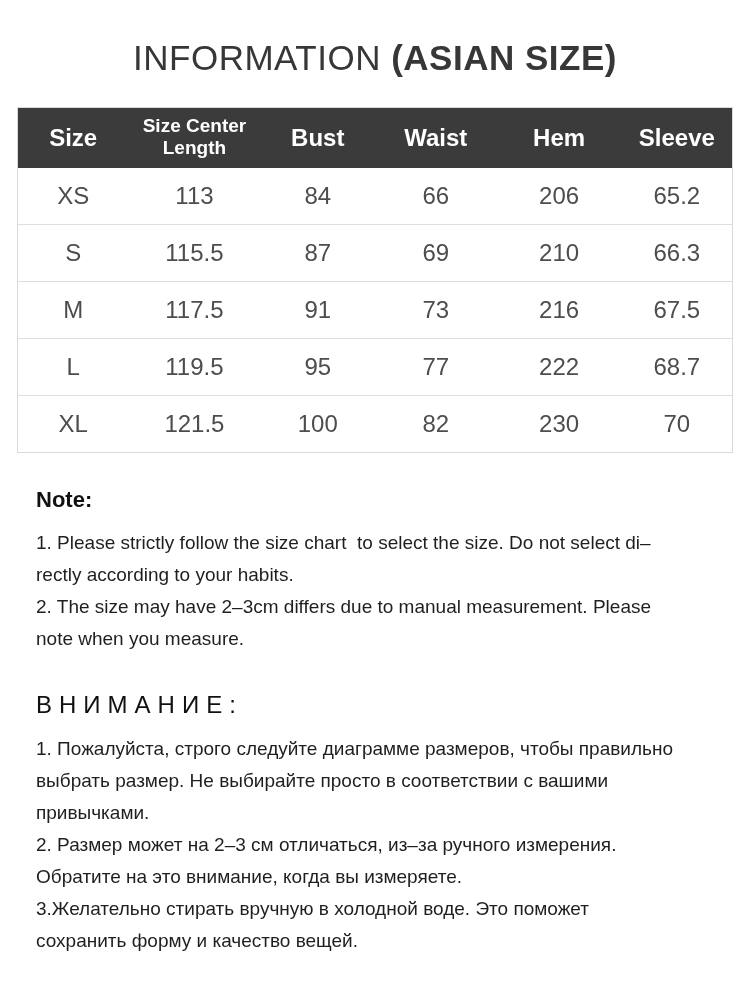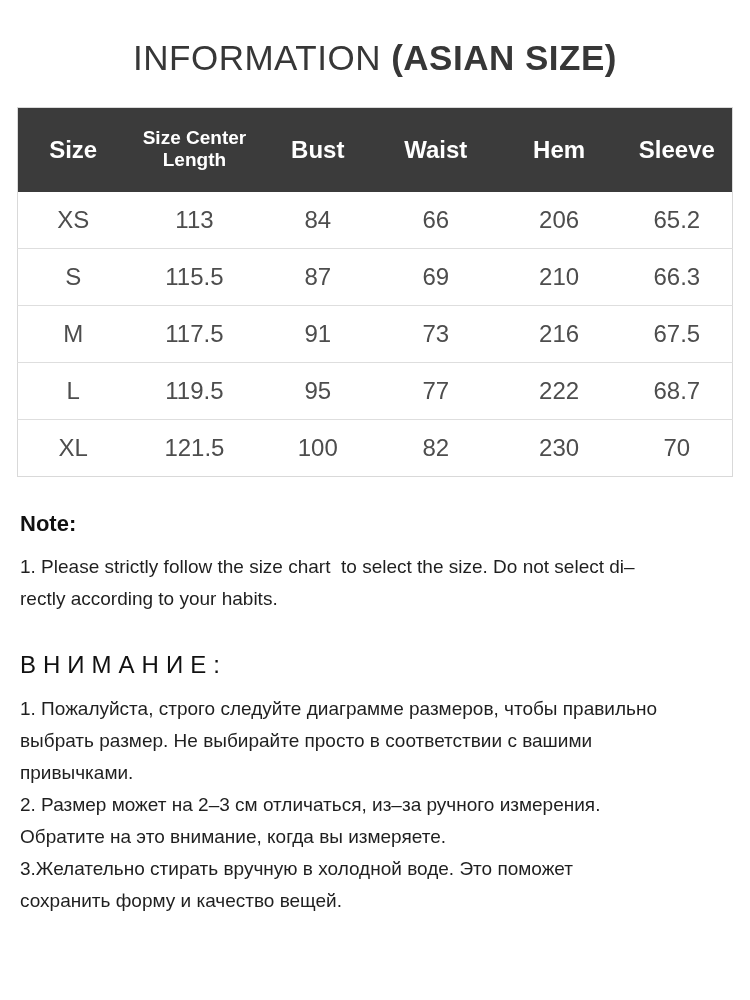--- a/index.html
+++ b/index.html
@@ -40,42 +40,42 @@
     border-collapse: collapse;
     text-align: center;
     font-size: 24px;
     color: var(--table-text);
     border: 1px solid var(--border);
   }
   table.size-chart thead th {
     background: var(--header-bg);
     color: var(--header-text);
     font-weight: 600;
-    height: 84px;
+    height: 60px;
     font-size: 24px;
     vertical-align: middle;
     border: none;
   }
   table.size-chart thead th .wrap-label {
     display: inline-block;
     max-width: 125px;
     font-size: 19px;
     line-height: 1.15;
     font-weight: 600;
   }
   table.size-chart tbody td {
     height: 57px;
     border-bottom: 1px solid #dedede;
     font-weight: 400;
     vertical-align: middle;
   }
   table.size-chart tbody tr:last-child td { border-bottom: none; }
 
   
-  .notes { margin: 34px 22px 0 20px; }
+  .notes { margin: 34px 22px 0 36px; }
   .note-heading {
     font-size: 22px;
     font-weight: 700;
     color: #111;
   }
   .note-body { margin-top: 14px; }
   .para {
     font-size: 19px;
     line-height: 32px;
     white-space: pre-wrap;
@@ -162,20 +162,22 @@
         </tr>
       </tbody>
     </table>
   </div>
 
   <div class="notes">
     <div class="note-heading">Note:</div>
     <div class="note-body">
       <p class="para">1. Please strictly follow the size chart  to select the size. Do not select di–
 rectly according to your habits.</p>
+      <p class="para">2. The size may have 2–3cm differs due to manual measurement. Please
+note when you measure.</p>
     </div>
 
     <div class="attention-heading">ВНИМАНИЕ:</div>
     <div class="attention-body">
       <p class="para">1. Пожалуйста, строго следуйте диаграмме размеров, чтобы правильно
 выбрать размер. Не выбирайте просто в соответствии с вашими
 привычками.</p>
       <p class="para">2. Размер может на 2–3 см отличаться, из–за ручного измерения.
 Обратите на это внимание, когда вы измеряете.</p>
       <p class="para">3.Желательно стирать вручную в холодной воде. Это поможет

